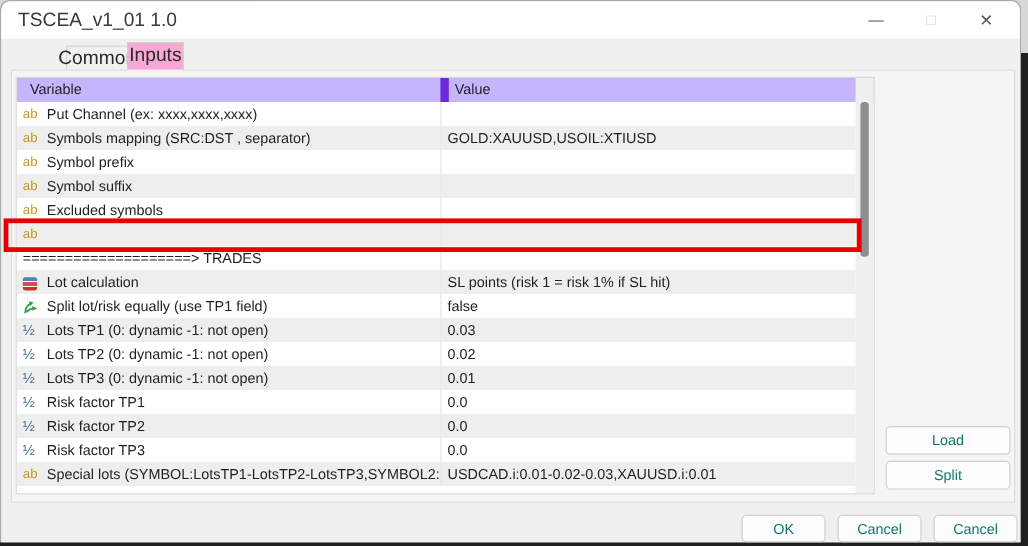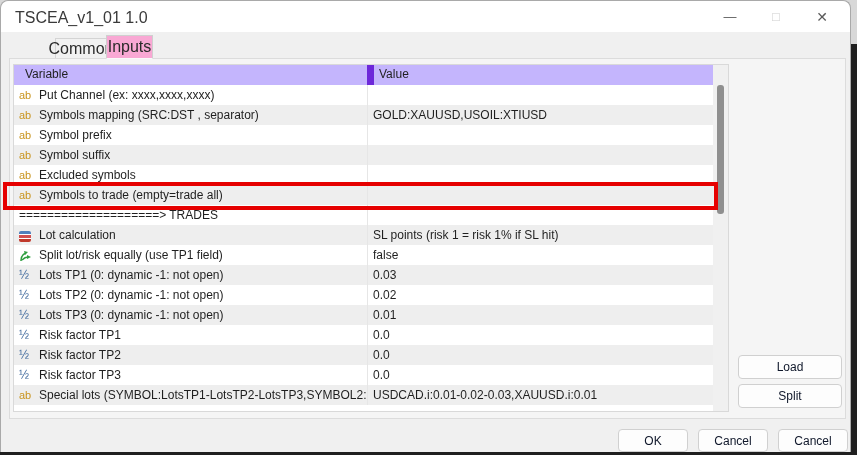--- a/index.html
+++ b/index.html
@@ -45,21 +45,21 @@
     background:linear-gradient(to bottom,#4f81bd 0 3px,#ffffff 3px 4px,#d05050 4px 7px,#ffffff 7px 8px,#c0392b 8px 11px);}
   .type-enum .enum-bars{display:inline-block;}
   .type-split .split-svg{display:inline-block;}
   
   .vscroll{position:absolute;right:0;top:0;width:15px;height:100%;background:#f0f0f0;}
   .vthumb{position:absolute;left:4px;top:20px;width:7px;height:129px;background:#8f8f8f;border-radius:3px;cursor:pointer;}
   
   .highlight-box{position:absolute;left:2px;top:181px;width:715px;height:28px;box-sizing:border-box;border:4px solid #e60000;z-index:6;pointer-events:none;}
   
   .btn{position:absolute;box-sizing:border-box;background:#fdfdfd;border:1px solid #d0d0d0;border-radius:4px;
-    font-size:12px;color:#0f172a;display:flex;align-items:center;justify-content:center;cursor:pointer;z-index:4;}
+    font-size:12px;color:#0f766e;display:flex;align-items:center;justify-content:center;cursor:pointer;z-index:4;}
   .btn-load{left:737px;top:354px;width:104px;height:24px;}
   .btn-save{left:737px;top:383px;width:104px;height:24px;}
   .btn-ok{left:617px;top:428px;width:70px;height:23px;}
   .btn-cancel{left:697px;top:428px;width:70px;height:23px;}
   .btn-reset{left:777px;top:428px;width:70px;height:23px;}
 </style>
 </head>
 <body>
 
 <div class="dialog">
@@ -148,21 +148,20 @@
     </div>
     <div class="cell-val"></div>
   </div>
 
   <div class="row type-text alt">
     <div class="cell-var">
       <span class="icon">
         <span class="glyph">ab</span>
 
       </span>
-      <span class="var-label">Symbols to trade (empty=trade all)</span>
     </div>
     <div class="cell-val"></div>
   </div>
 
   <div class="row type-none">
     <div class="cell-var">
 
       <span class="var-label">====================&gt; TRADES</span>
     </div>
     <div class="cell-val"></div>

